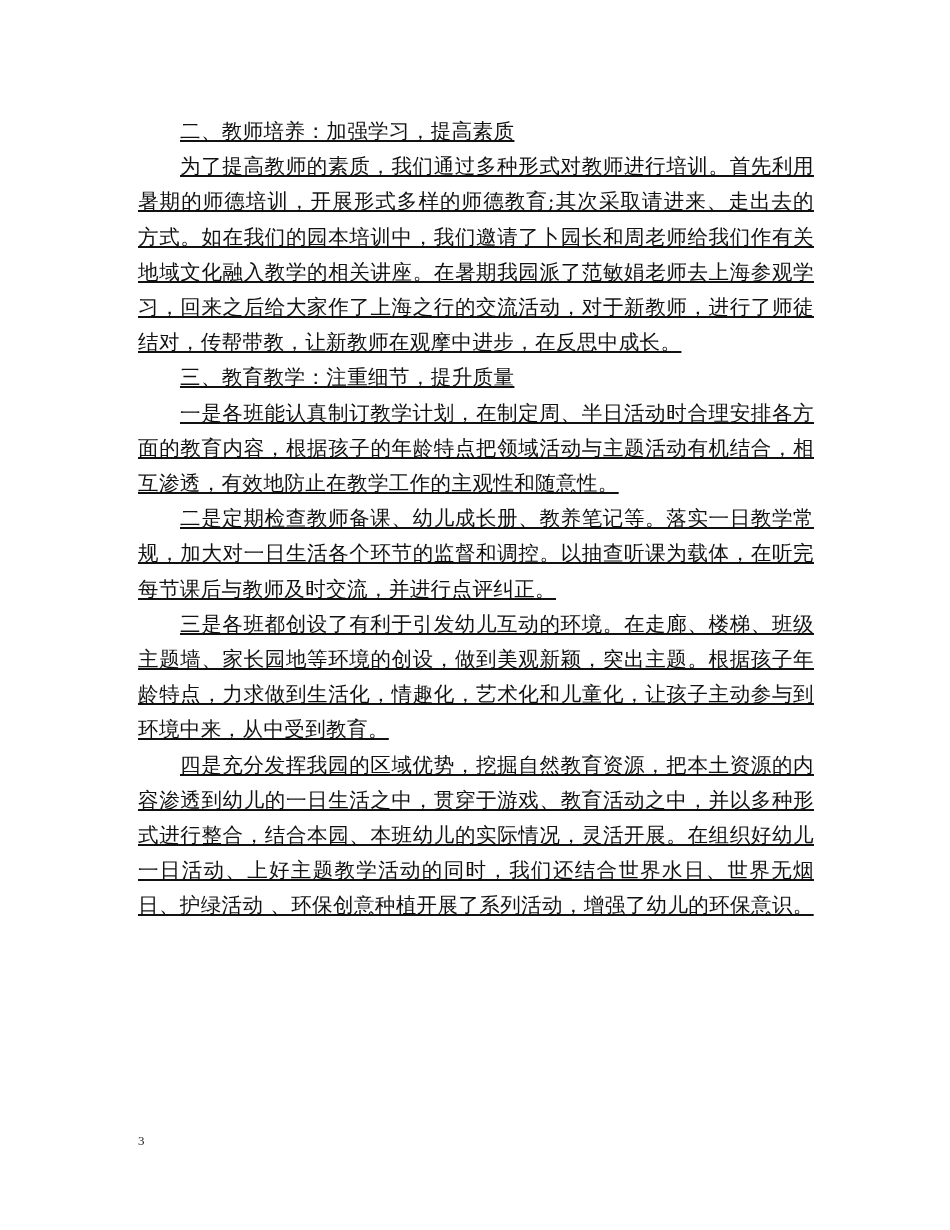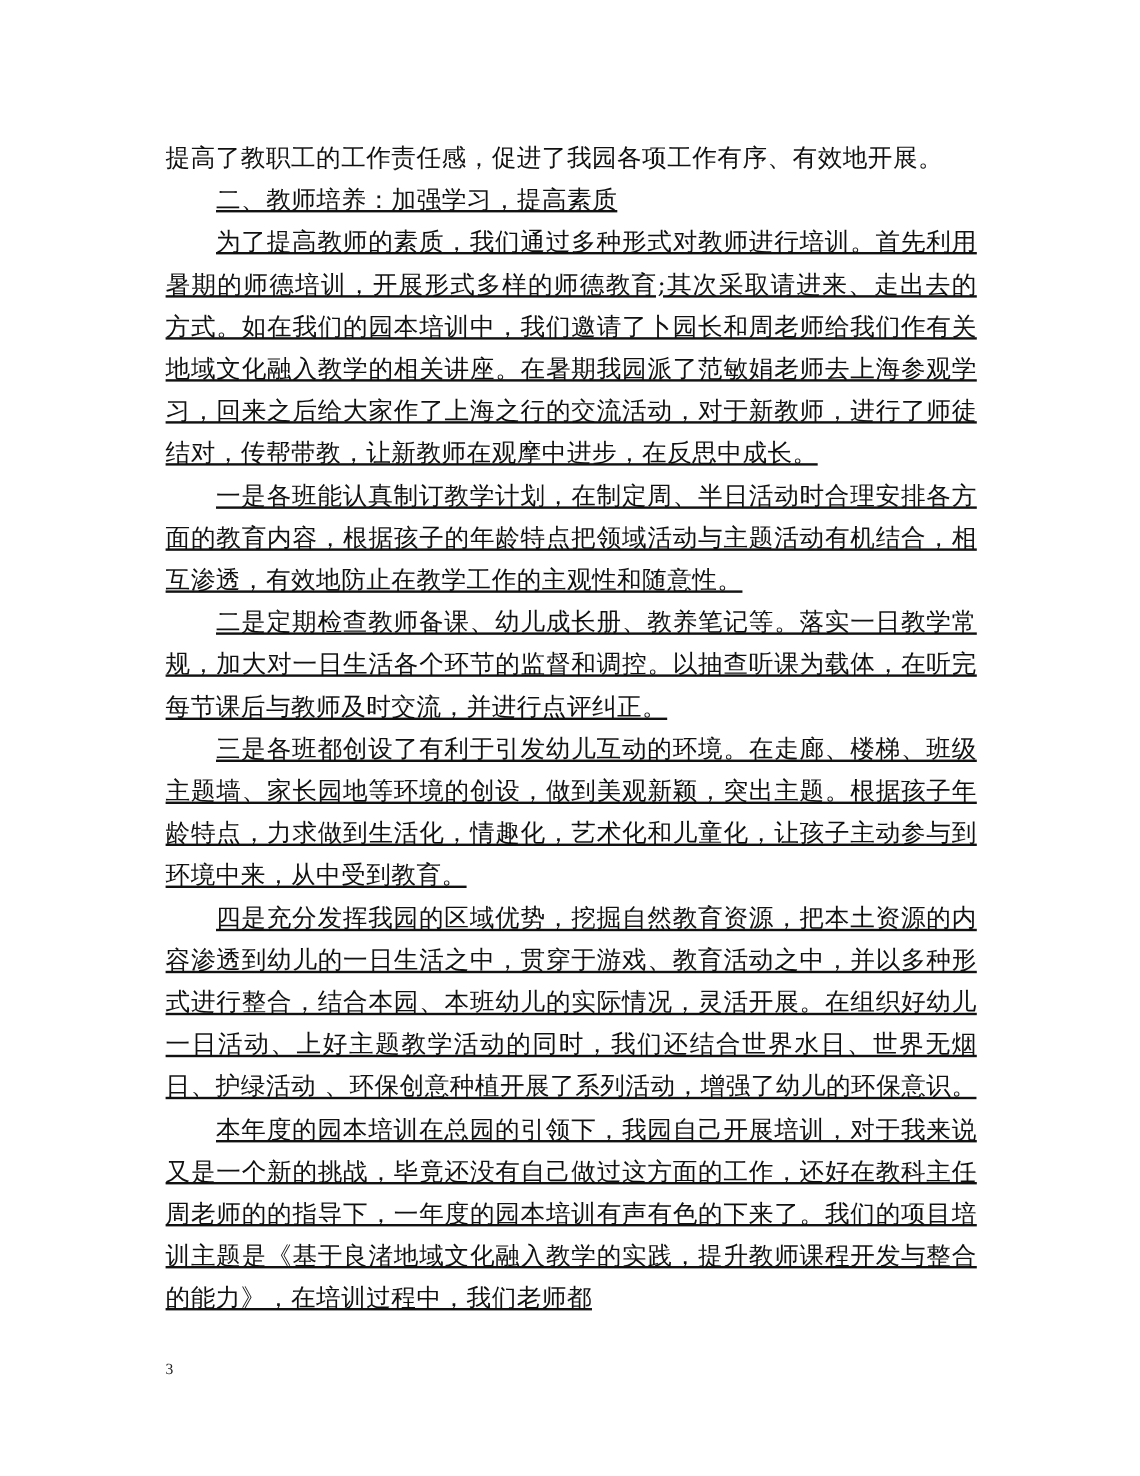--- a/index.html
+++ b/index.html
@@ -49,23 +49,22 @@
       font-size: 13px;
       font-family: "Liberation Serif", serif;
       color: #222222;
     }
   </style>
 </head>
 <body>
 
 <div class="page">
   <div class="body-text">
-    <p class="para">提高了教职工的工作责任感，促进了我园各项工作有序、有效地开展。</p>
     <p class="para indent">二、教师培养：加强学习，提高素质</p>
     <p class="para indent">为了提高教师的素质，我们通过多种形式对教师进行培训。首先利用暑期的师德培训，开展形式多样的师德教育;其次采取请进来、走出去的方式。如在我们的园本培训中，我们邀请了卜园长和周老师给我们作有关地域文化融入教学的相关讲座。在暑期我园派了范敏娟老师去上海参观学习，回来之后给大家作了上海之行的交流活动，对于新教师，进行了师徒结对，传帮带教，让新教师在观摩中进步，在反思中成长。</p>
+    <p class="para indent">三、教育教学：注重细节，提升质量</p>
     <p class="para indent">一是各班能认真制订教学计划，在制定周、半日活动时合理安排各方面的教育内容，根据孩子的年龄特点把领域活动与主题活动有机结合，相互渗透，有效地防止在教学工作的主观性和随意性。</p>
     <p class="para indent">二是定期检查教师备课、幼儿成长册、教养笔记等。落实一日教学常规，加大对一日生活各个环节的监督和调控。以抽查听课为载体，在听完每节课后与教师及时交流，并进行点评纠正。</p>
     <p class="para indent">三是各班都创设了有利于引发幼儿互动的环境。在走廊、楼梯、班级主题墙、家长园地等环境的创设，做到美观新颖，突出主题。根据孩子年龄特点，力求做到生活化，情趣化，艺术化和儿童化，让孩子主动参与到环境中来，从中受到教育。</p>
     <p class="para indent">四是充分发挥我园的区域优势，挖掘自然教育资源，把本土资源的内容渗透到幼儿的一日生活之中，贯穿于游戏、教育活动之中，并以多种形式进行整合，结合本园、本班幼儿的实际情况，灵活开展。在组织好幼儿一日活动、上好主题教学活动的同时，我们还结合世界水日、世界无烟日、护绿活动 、环保创意种植开展了系列活动，增强了幼儿的环保意识。</p>
-    <p class="para indent">本年度的园本培训在总园的引领下，我园自己开展培训，对于我来说又是一个新的挑战，毕竟还没有自己做过这方面的工作，还好在教科主任周老师的的指导下，一年度的园本培训有声有色的下来了。我们的项目培训主题是《基于良渚地域文化融入教学的实践，提升教师课程开发与整合的能力》，在培训过程中，我们老师都</p>
   </div>
   <div class="page-number">3</div>
 </div>
 
 </body></html>

